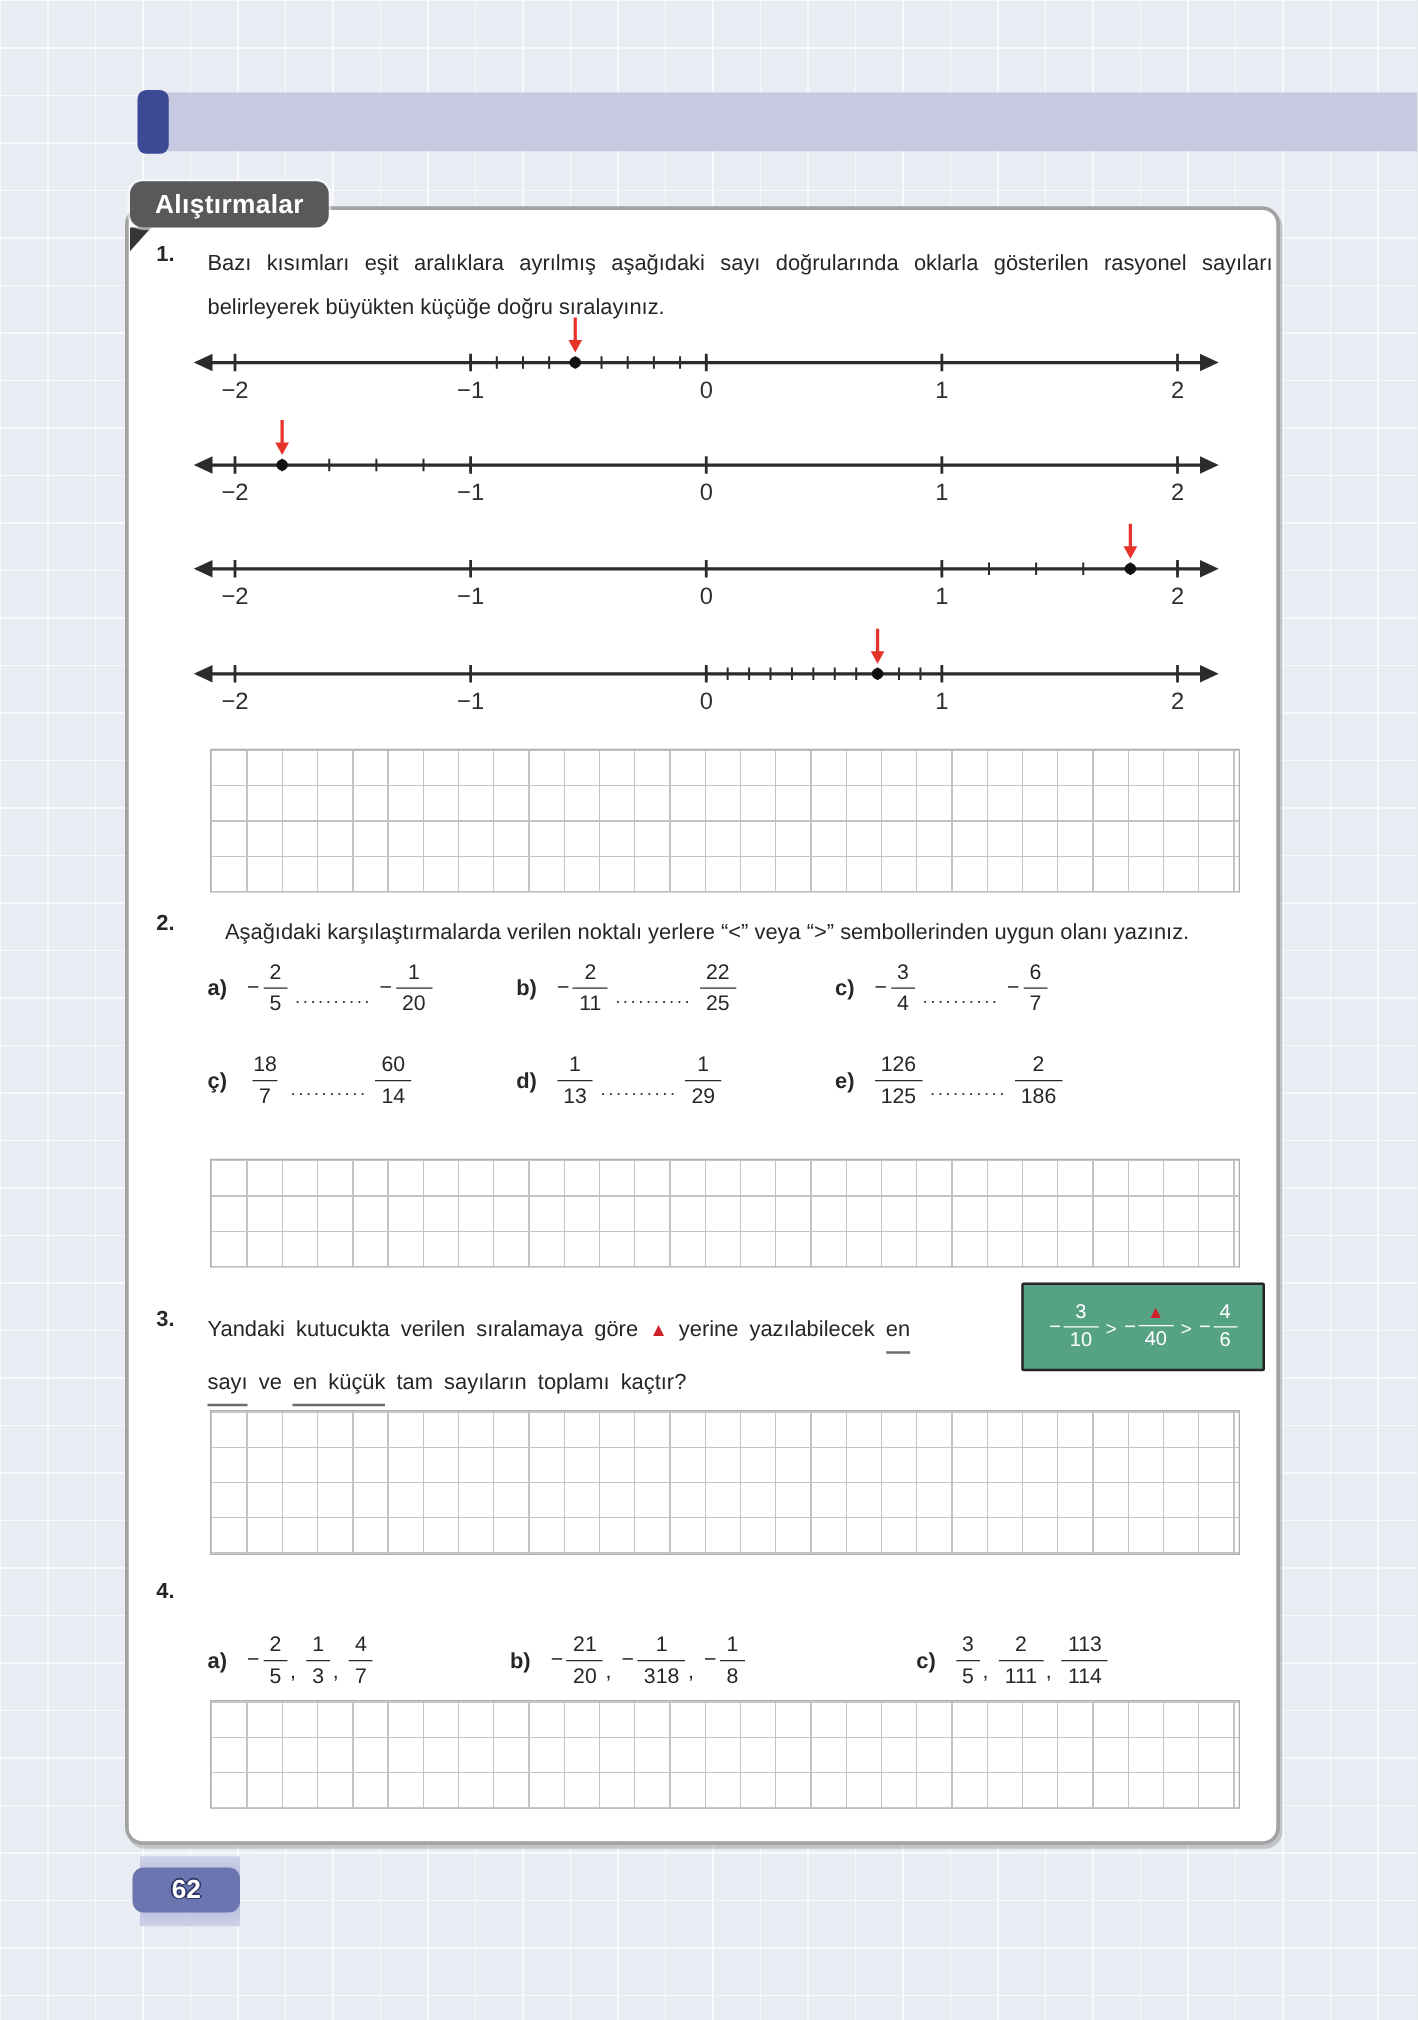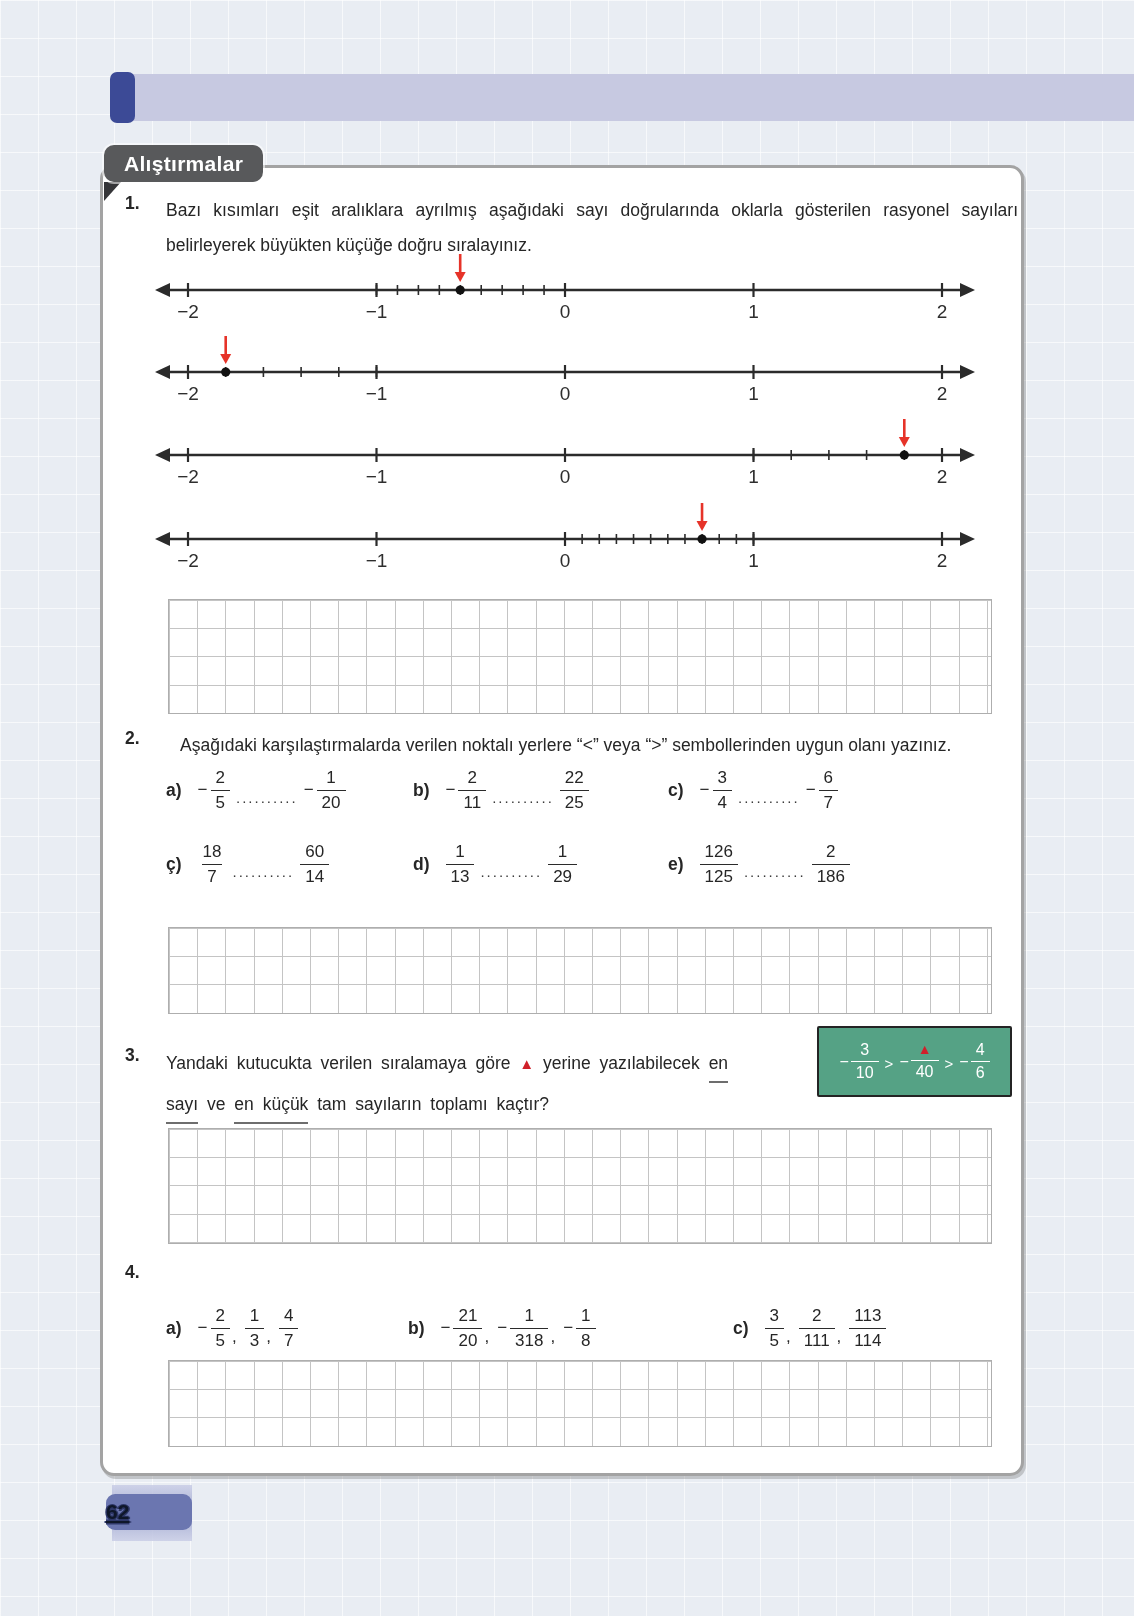--- a/index.html
+++ b/index.html
@@ -50,22 +50,22 @@
   .q3box{display:flex;align-items:center;justify-content:center;border:2.5px solid #242424;border-radius:2px;color:#ffffff;}
   .q3box .frac .den{border-top:1.6px solid #ffffff;font-size:16px;text-align:center;}
   .q3box .frac .num{font-size:16px;}
   .q3box .frac .sign{font-size:16px;margin-right:2px;}
   .q3box .sep{font-size:15px;margin:0 6px;transform:translateY(2px);}
   .q3box .num.tri{font-size:14px;line-height:1.2;}
   
   .pn-ribbon{left:112px;top:1485px;width:80px;height:56px;opacity:.85;
              background:linear-gradient(180deg,#c9cde6 0%,#99a1cc 50%,#c9cde6 100%);}
   .pn-badge{left:106px;top:1494px;width:86px;height:36px;background:#6b76b0;border-radius:9px;
-            display:flex;align-items:center;justify-content:flex-start;color:#0f172a;font-weight:bold;font-size:21px;
-            text-shadow:-1.5px 0 #2e3767,1.5px 0 #2e3767,0 -1.5px #2e3767,0 1.5px #2e3767;text-decoration:underline;}
+            display:flex;align-items:center;justify-content:center;color:#ffffff;font-weight:bold;font-size:21px;
+            text-shadow:-1.5px 0 #2e3767,1.5px 0 #2e3767,0 -1.5px #2e3767,0 1.5px #2e3767;}
 </style>
 </head>
 <body>
 
 <div id="page">
 
   <div class="abs header-bar"></div>
   <div class="abs header-accent"></div>
 
   <div class="abs card"></div>

